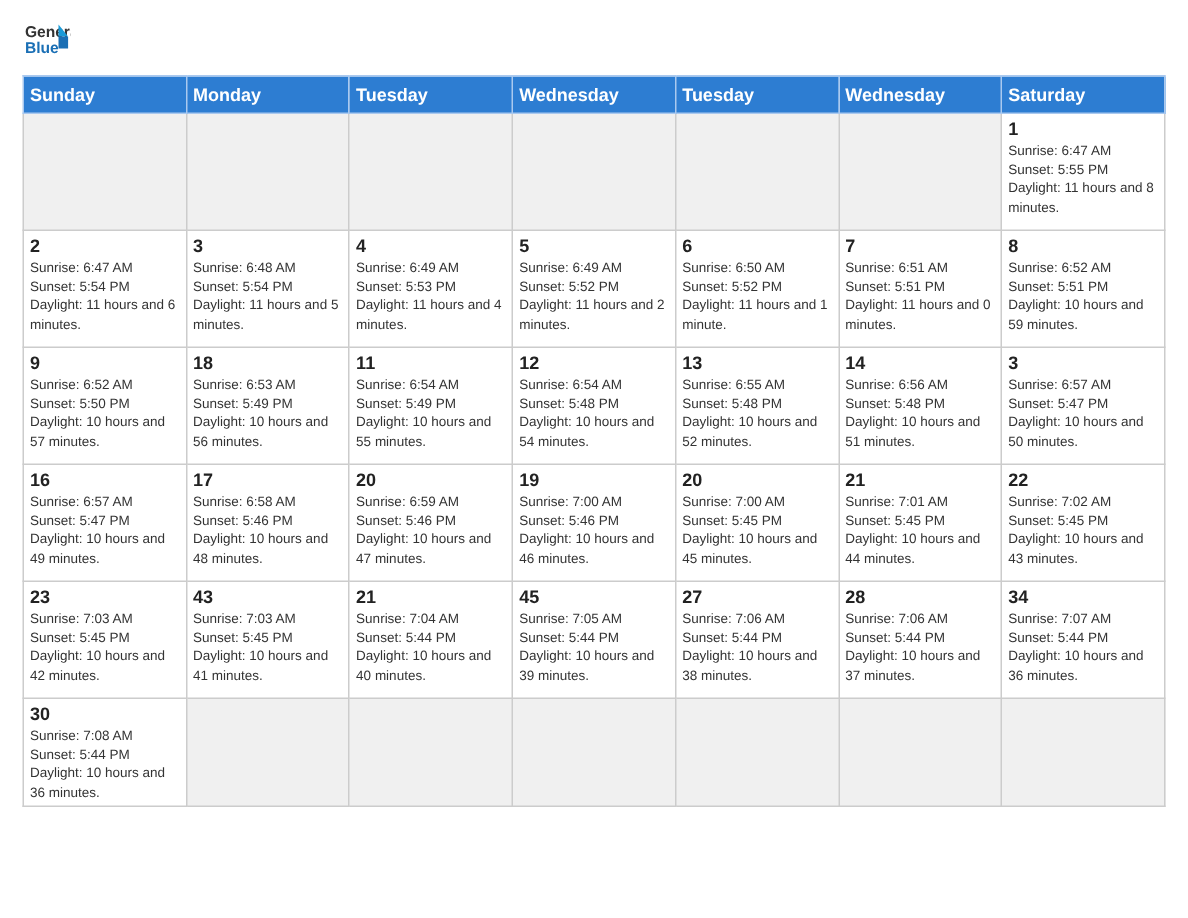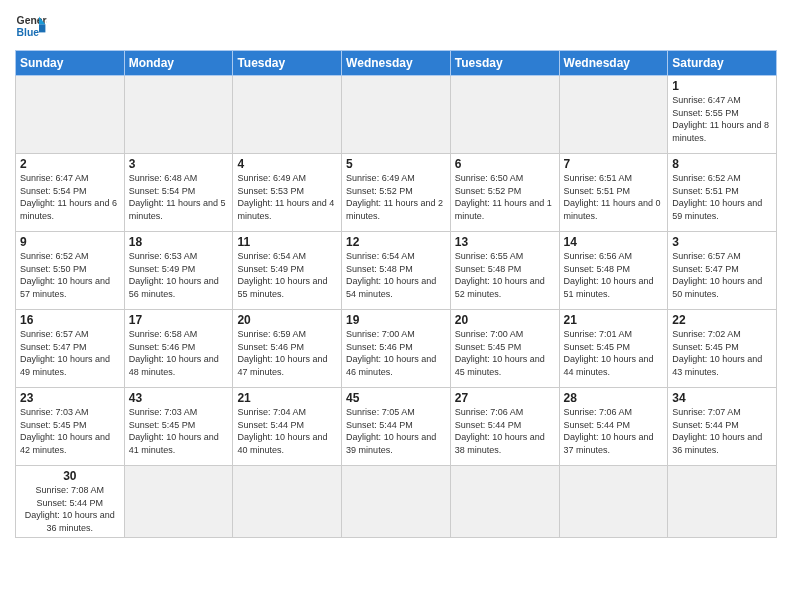--- a/index.html
+++ b/index.html
@@ -76,21 +76,20 @@
       display: block;
       margin-bottom: 1px;
     }
     .day-info {
       font-size: 9px;
       color: #333;
       line-height: 1.4;
     }
     .last-row td {
       height: 60px;
-      text-align: center;
     }
   </style>
 </head>
 <body>
 
 <div class="page">
   <div class="header">
     <div class="logo">
       <svg class="logo-icon" viewBox="0 0 40 40">
         <text x="2" y="18" font-size="13" font-weight="bold" fill="#333">General</text>

